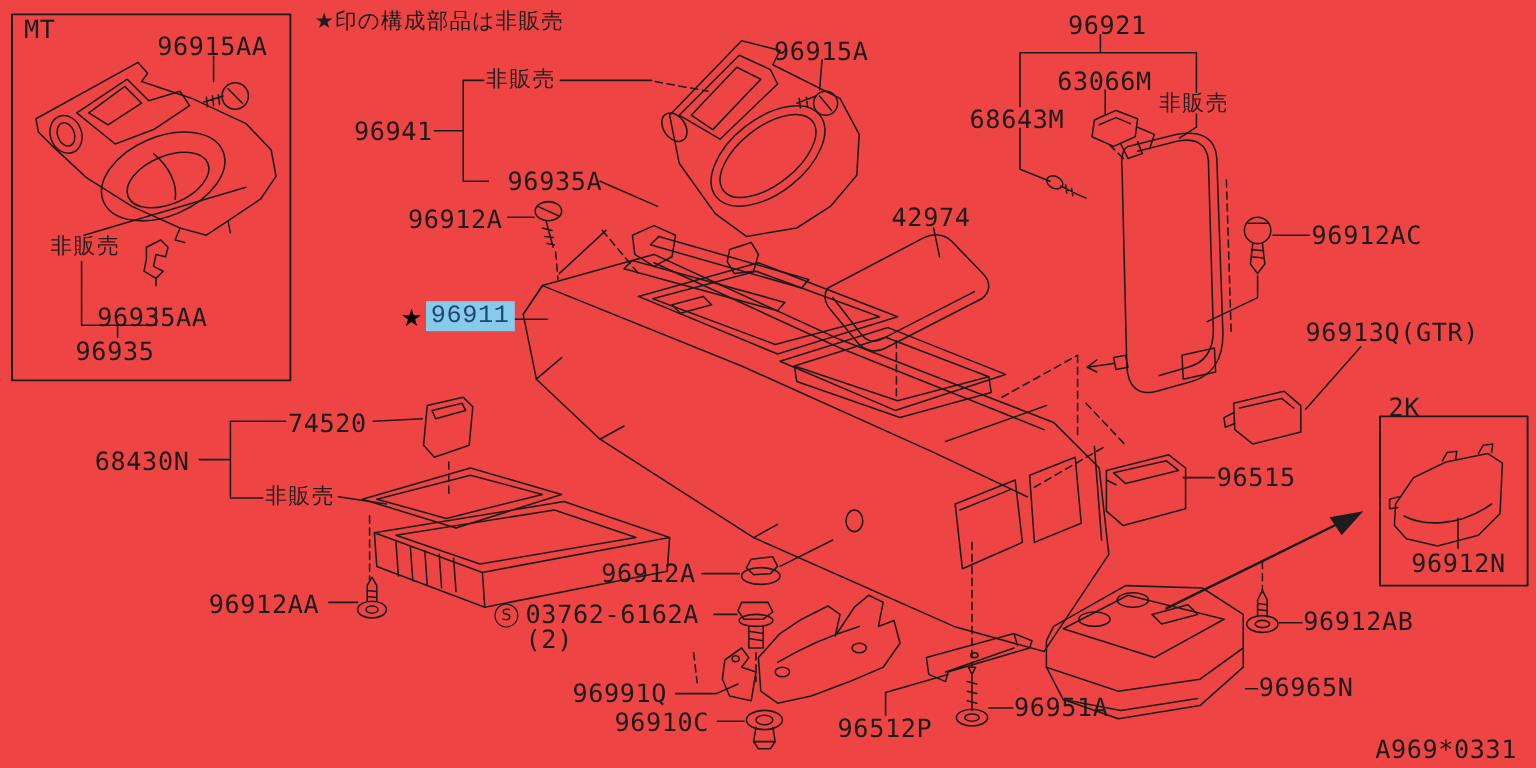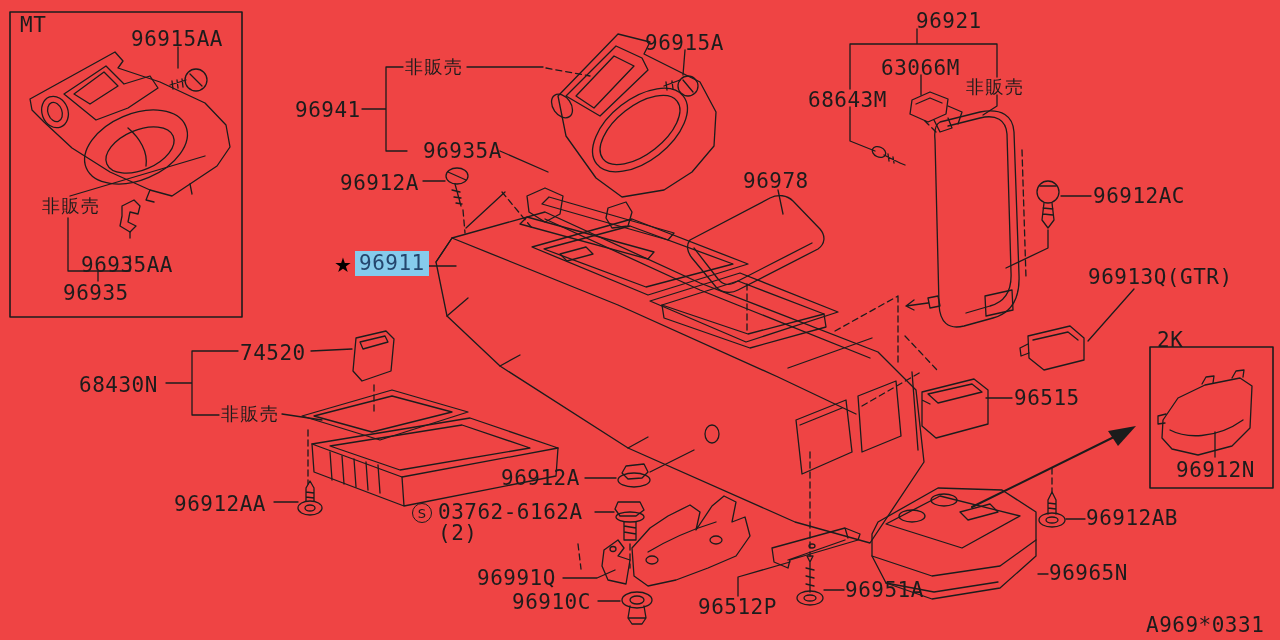--- a/index.html
+++ b/index.html
@@ -4,21 +4,21 @@
 <style>
   html,body{margin:0;padding:0;background:#ffffff;}
   #stage{position:relative;width:1280px;height:640px;background:#ef4444;overflow:hidden;
          font-family:"DejaVu Sans Mono", monospace;}
   #art{position:absolute;left:0;top:0;}
   .lbl{position:absolute;font-family:"DejaVu Sans Mono", monospace;font-size:21px;
        line-height:1;color:#1c1c1c;white-space:nowrap;letter-spacing:0.5px;}
   .jp{font-family:"DejaVu Sans", sans-serif;font-size:18px;letter-spacing:1.5px;}
   .note{font-family:"DejaVu Sans", sans-serif;font-size:18px;letter-spacing:1px;}
   .star{font-family:"DejaVu Sans", sans-serif;font-size:20px;color:#000;}
-  .hl{background:#86cbec;color:#24466e;padding:2px 4px;}
+  .hl{background:#86cbec;color:#24466e;padding:2px 4px;font-family:Liberation Mono, monospace;}
   .circle-s{font-family:"DejaVu Sans", sans-serif;font-size:13px;width:18px;height:18px;
        border:1.6px solid #1c1c1c;border-radius:50%;display:flex;align-items:center;
        justify-content:center;letter-spacing:0;}
 </style>
 </head>
 <body>
 
 <div id="stage">
 
 <svg id="art" width="1280" height="640" viewBox="0 0 1280 640">
@@ -235,32 +235,33 @@
       <path d="M578,544 L581,569"></path>
     </g>
   </g>
 </svg>
 
 <div class="lbl" style="left:20px;top:15px">MT</div>
 <div class="lbl" style="left:131px;top:29px">96915AA</div>
 <div class="lbl jp" style="left:42px;top:197px">非販売</div>
 <div class="lbl" style="left:81px;top:255px">96935AA</div>
 <div class="lbl" style="left:63px;top:283px">96935</div>
+<div class="lbl note" style="left:262px;top:9px">★印の構成部品は非販売</div>
 <div class="lbl jp" style="left:405px;top:58px">非販売</div>
 <div class="lbl" style="left:295px;top:100px">96941</div>
 <div class="lbl" style="left:423px;top:141px">96935A</div>
 <div class="lbl" style="left:340px;top:173px">96912A</div>
 <div class="lbl star" style="left:334px;top:255px">★</div>
 <div class="lbl hl" style="left:355px;top:251px">96911</div>
 <div class="lbl" style="left:645px;top:33px">96915A</div>
-<div class="lbl" style="left:916px;top:11px">96921</div>
+<div class="lbl" style="left:890px;top:11px">96921</div>
 <div class="lbl" style="left:881px;top:58px">63066M</div>
 <div class="lbl" style="left:808px;top:90px">68643M</div>
 <div class="lbl jp" style="left:966px;top:78px">非販売</div>
-<div class="lbl" style="left:743px;top:171px">96978</div>
+<div class="lbl" style="left:743px;top:171px">42974</div>
 <div class="lbl" style="left:1093px;top:186px">96912AC</div>
 <div class="lbl" style="left:1088px;top:267px">96913Q(GTR)</div>
 <div class="lbl" style="left:1014px;top:388px">96515</div>
 <div class="lbl" style="left:1157px;top:330px">2K</div>
 <div class="lbl" style="left:1176px;top:460px">96912N</div>
 <div class="lbl" style="left:240px;top:343px">74520</div>
 <div class="lbl" style="left:79px;top:375px">68430N</div>
 <div class="lbl jp" style="left:221px;top:405px">非販売</div>
 <div class="lbl" style="left:174px;top:494px">96912AA</div>
 <div class="lbl" style="left:501px;top:468px">96912A</div>

